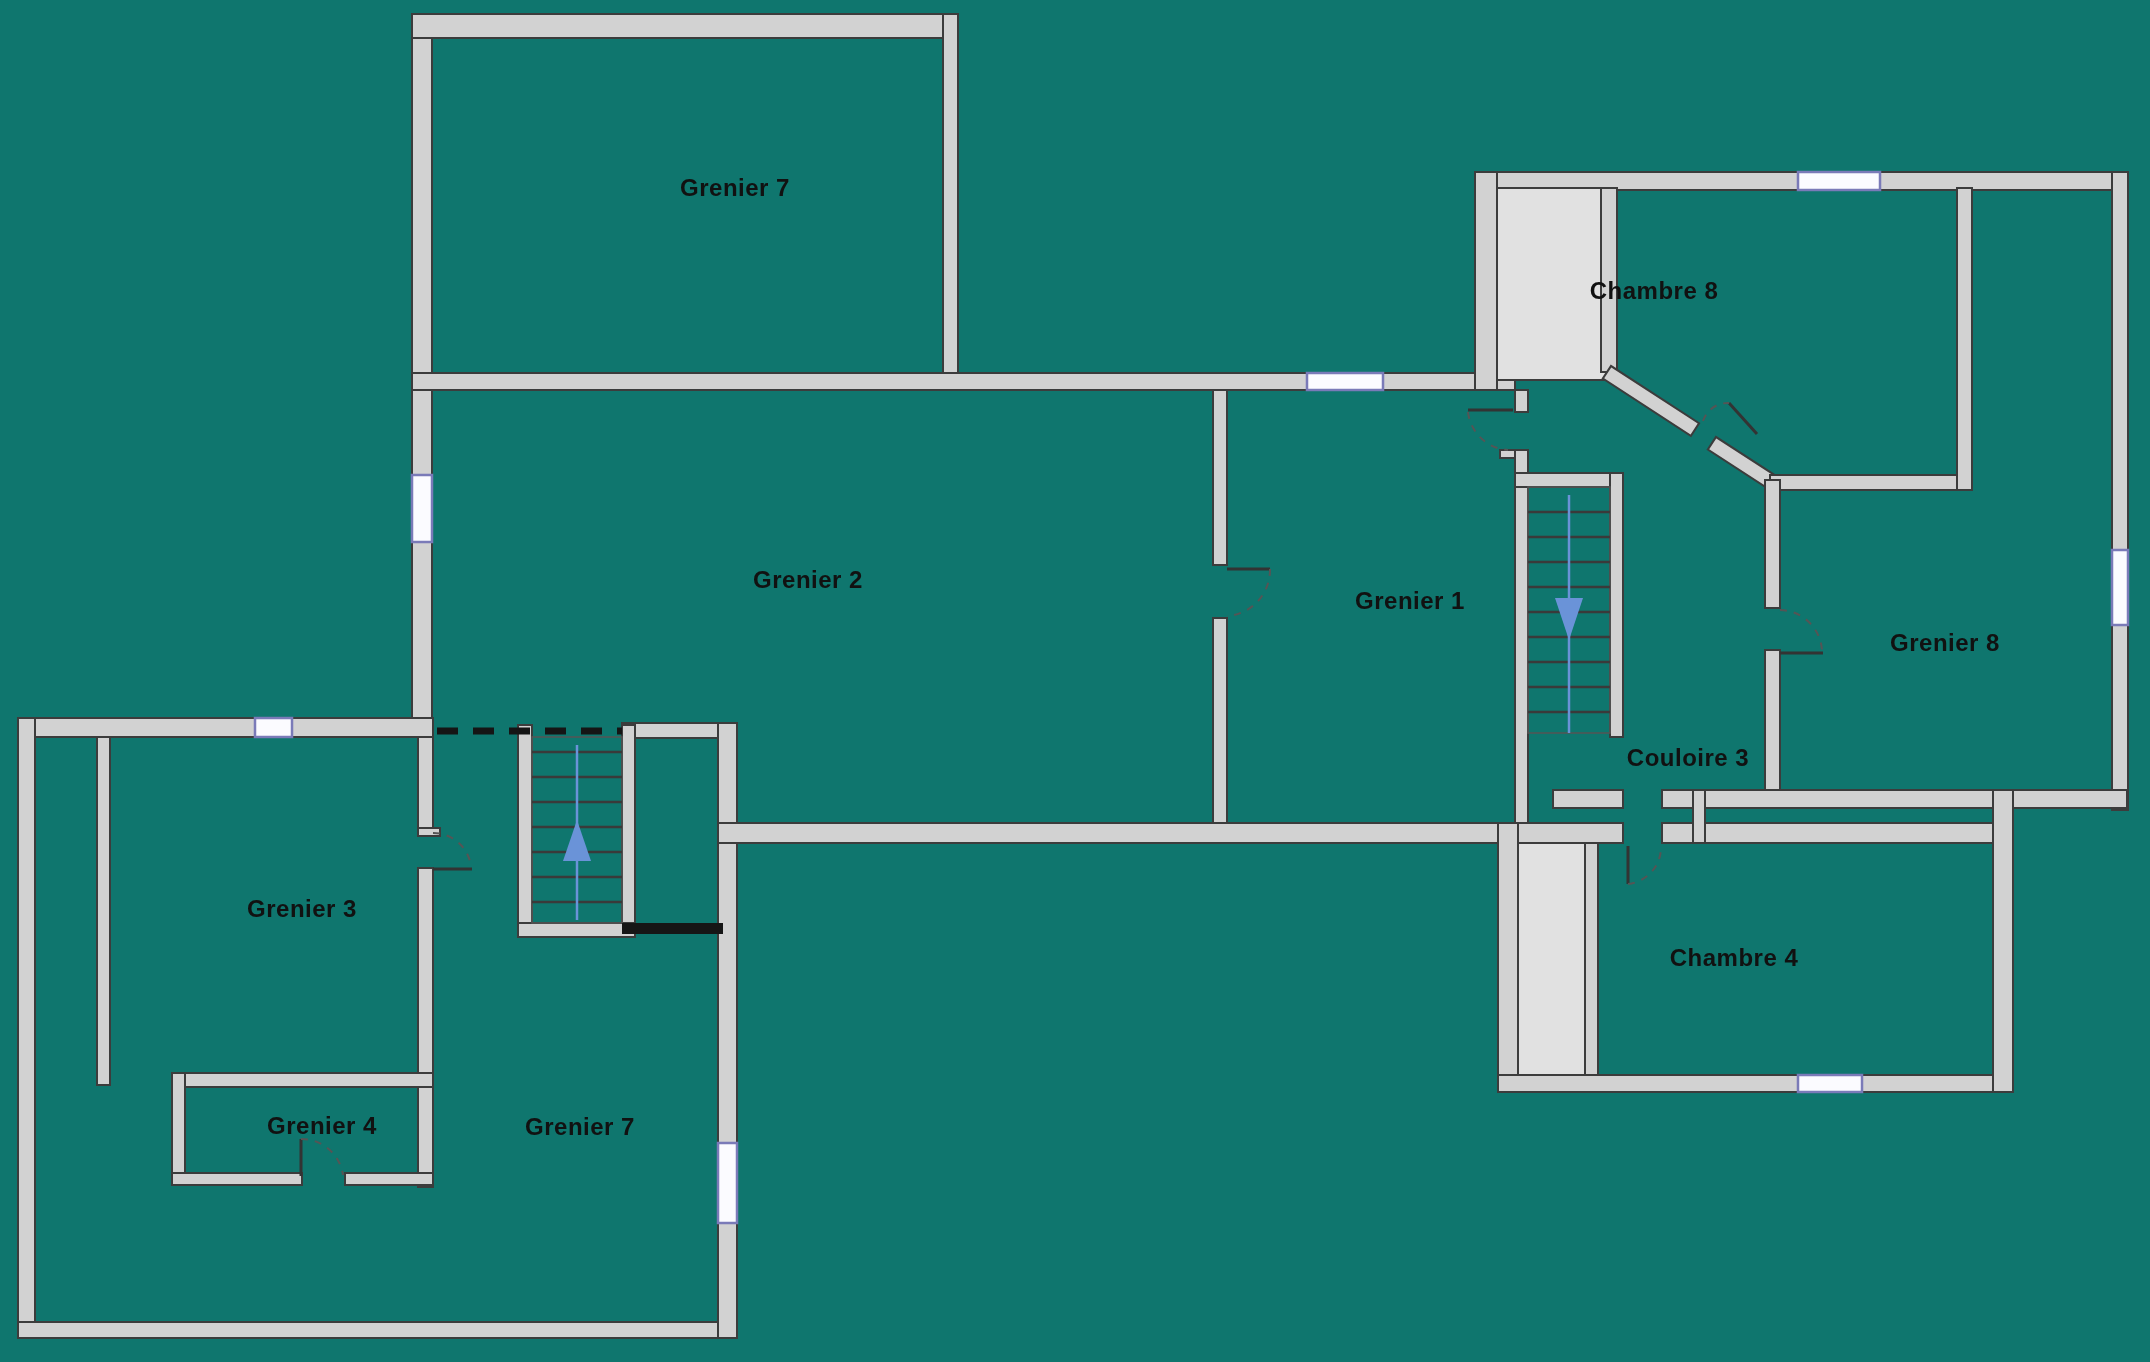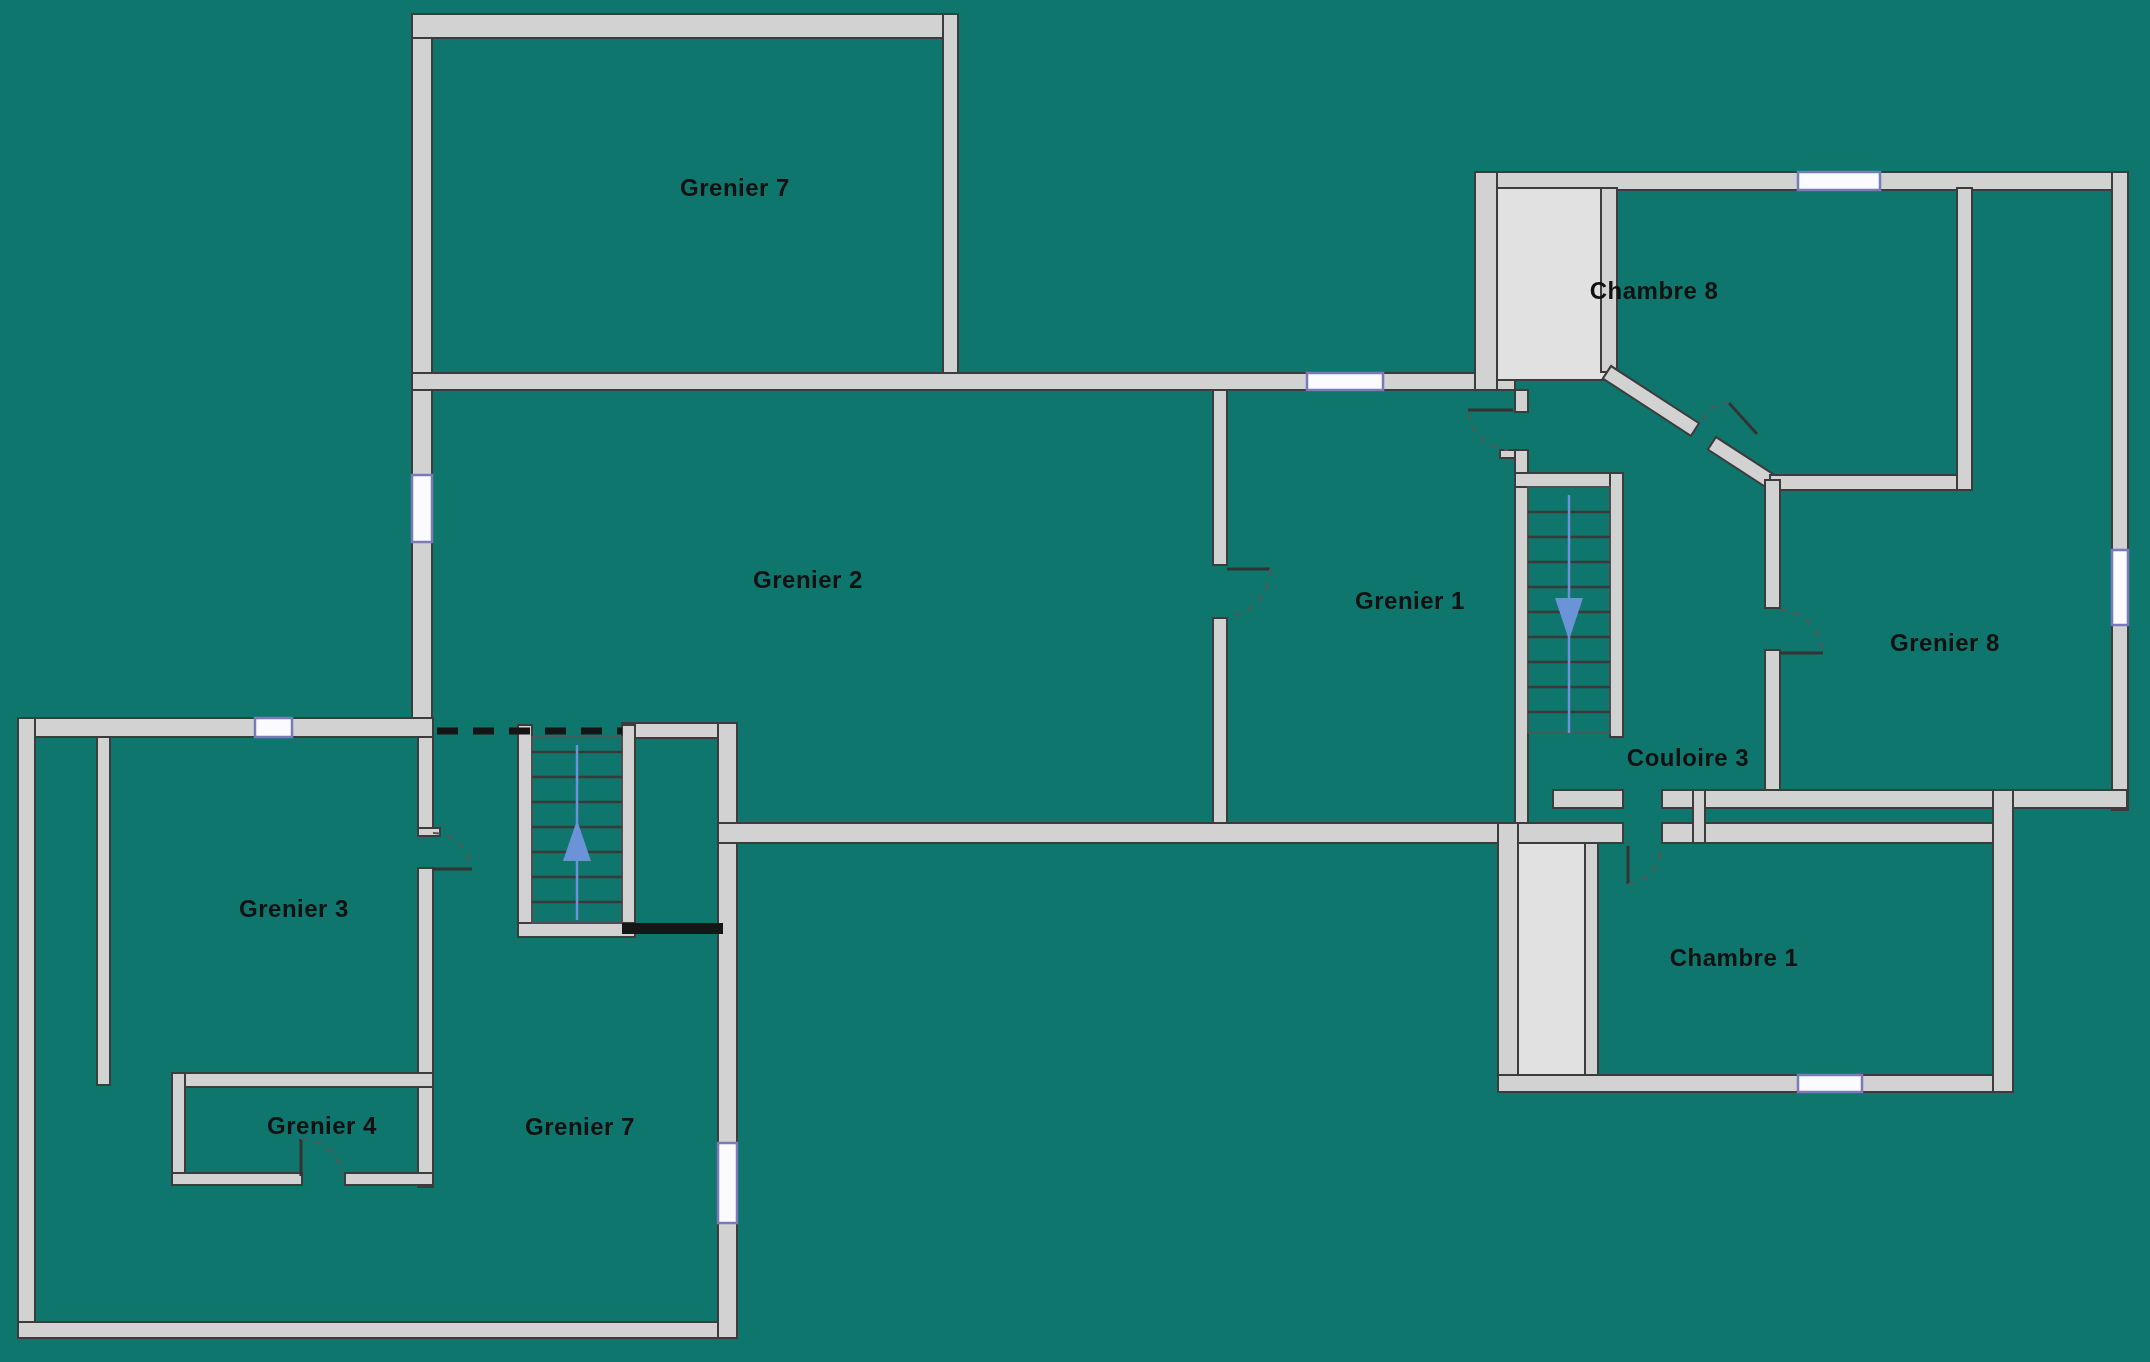--- a/index.html
+++ b/index.html
@@ -155,17 +155,17 @@
       <path class="arc" d="M301 1139 A42 42 0 0 1 343 1175"></path>
     </g>
   </svg>
 
   <div class="room-label" style="left:735px;top:188px">Grenier 7</div>
   <div class="room-label" style="left:808px;top:580px">Grenier 2</div>
   <div class="room-label" style="left:1410px;top:601px">Grenier 1</div>
   <div class="room-label" style="left:1654px;top:291px">Chambre 8</div>
   <div class="room-label" style="left:1945px;top:643px">Grenier 8</div>
   <div class="room-label" style="left:1688px;top:758px">Couloire 3</div>
-  <div class="room-label" style="left:1734px;top:958px">Chambre 1</div>
-  <div class="room-label" style="left:294px;top:909px">Grenier 3</div>
+  <div class="room-label" style="left:1734px;top:958px">Chambre 4</div>
+  <div class="room-label" style="left:302px;top:909px">Grenier 3</div>
   <div class="room-label" style="left:322px;top:1126px">Grenier 4</div>
   <div class="room-label" style="left:580px;top:1127px">Grenier 7</div>
 </div>
 
 </body></html>

